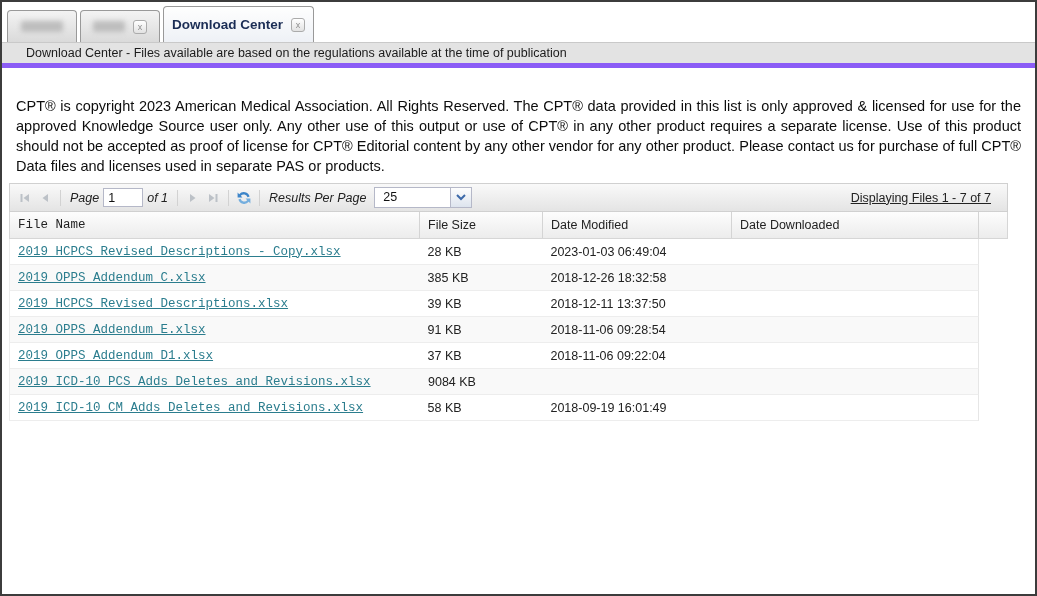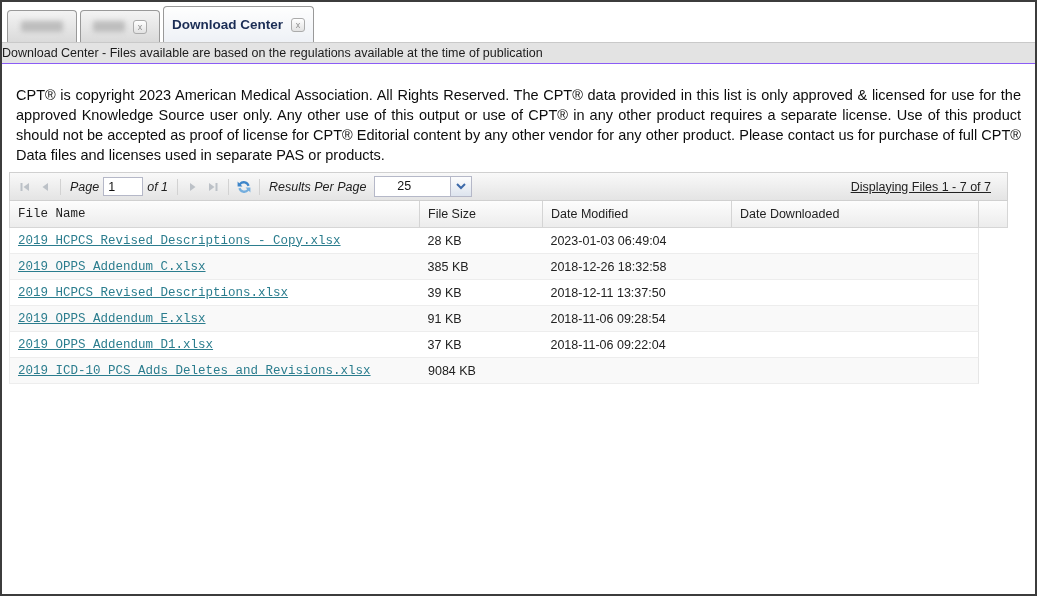--- a/index.html
+++ b/index.html
@@ -15,40 +15,40 @@
                 color:#1b2d55; font-size:13.5px; padding:0 8px; }
   .tab.t1 { width:70px; }
   .tab.t2 { width:80px; }
   .blur-label { display:inline-block; width:42px; height:11px; background:#bdbdbd; border-radius:2px;
                 filter:blur(2.5px); }
   .tab-close { box-sizing:border-box; width:14px; height:14px; margin-left:8px; border:1px solid #ababab;
                border-radius:3px; background:linear-gradient(#ffffff,#e2e2e2); color:#8f8f8f;
                font-size:9px; line-height:12px; text-align:center; font-weight:normal; flex:0 0 auto; }
 
   
-  .infobar { height:20px; background:#e3e3e3; border-top:1px solid #c9c9c9; border-bottom:1px solid #8b5cf6;
-             font-size:12.5px; color:#1b1b1b; line-height:20px; padding-left:0; }
+  .infobar { height:20px; background:#e3e3e3; border-top:1px solid #c9c9c9; border-bottom:5px solid #8b5cf6;
+             font-size:12.5px; color:#1b1b1b; line-height:20px; padding-left:24px; }
 
   
-  .disclaimer { margin:21px 14px 0 14px; font-size:14.5px; line-height:20px; color:#0d0d0d;
+  .disclaimer { margin:28px 14px 0 14px; font-size:14.5px; line-height:20px; color:#0d0d0d;
                 text-align:justify; }
 
   
   .grid { width:999px; margin:7px 0 0 7px; font-size:12.5px; color:#222; }
 
   .toolbar { box-sizing:border-box; height:29px; border:1px solid #d0d0d0;
              background:linear-gradient(#f9f9f9,#e4e4e4); display:flex; align-items:center; padding:0 5px; }
   .tbtn { width:20px; height:20px; display:flex; align-items:center; justify-content:center; cursor:pointer; }
   .tsep { width:1px; height:16px; background:#d2d2d2; margin:0 5px; }
   .tlabel { margin:0 4px; color:#222;font-style:italic; }
   .pageinput { box-sizing:border-box; width:40px; height:19px; border:1px solid #b5b8c8; font-size:12.5px;
                padding:0 4px; font-family:"Liberation Sans", sans-serif; color:#111; }
   .combo { display:inline-flex; align-items:center; margin-left:4px; cursor:pointer; }
   .combo-value { box-sizing:border-box; display:inline-block; width:76px; height:21px; line-height:19px;
-                 border:1px solid #b5b8c8; border-right:none; background:#fff; padding-left:22px; color:#111; }
+                 border:1px solid #b5b8c8; border-right:none; background:#fff; padding-left:8px; color:#111; }
   .combo-trigger { box-sizing:border-box; width:22px; height:21px; border:1px solid #b5b8c8;
                    background:linear-gradient(#fdfdfd,#dde4ee); display:flex; align-items:center;
                    justify-content:center; }
   .tspacer { flex:1; }
   .displaying { margin-right:11px; color:#222;text-decoration:underline; }
 
   .gheader { box-sizing:border-box; height:27px; border:1px solid #d6d6d6; border-top:none;
              background:linear-gradient(#fdfdfd,#ececec); display:flex; }
   .hcell { box-sizing:border-box; height:100%; padding:6px 0 0 8px; border-right:1px solid #d4d4d4;
            overflow:hidden; white-space:nowrap; cursor:pointer; }
@@ -176,15 +176,21 @@
         <div class="cell c0"><a href="#" class="flink">2019_OPPS_Addendum_D1.xlsx</a></div>
         <div class="cell c1">37 KB</div>
         <div class="cell c2">2018-11-06 09:22:04</div>
         <div class="cell c3"></div>
       </div>
       <div class="grow">
         <div class="cell c0"><a href="#" class="flink">2019_ICD-10_PCS_Adds_Deletes_and_Revisions.xlsx</a></div>
         <div class="cell c1">9084 KB</div>
         <div class="cell c3"></div>
       </div>
+      <div class="grow">
+        <div class="cell c0"><a href="#" class="flink">2019_ICD-10_CM_Adds_Deletes_and_Revisions.xlsx</a></div>
+        <div class="cell c1">58 KB</div>
+        <div class="cell c2">2018-09-19 16:01:49</div>
+        <div class="cell c3"></div>
+      </div>
     </div>
   </div>
 </div>
 
 </body></html>

